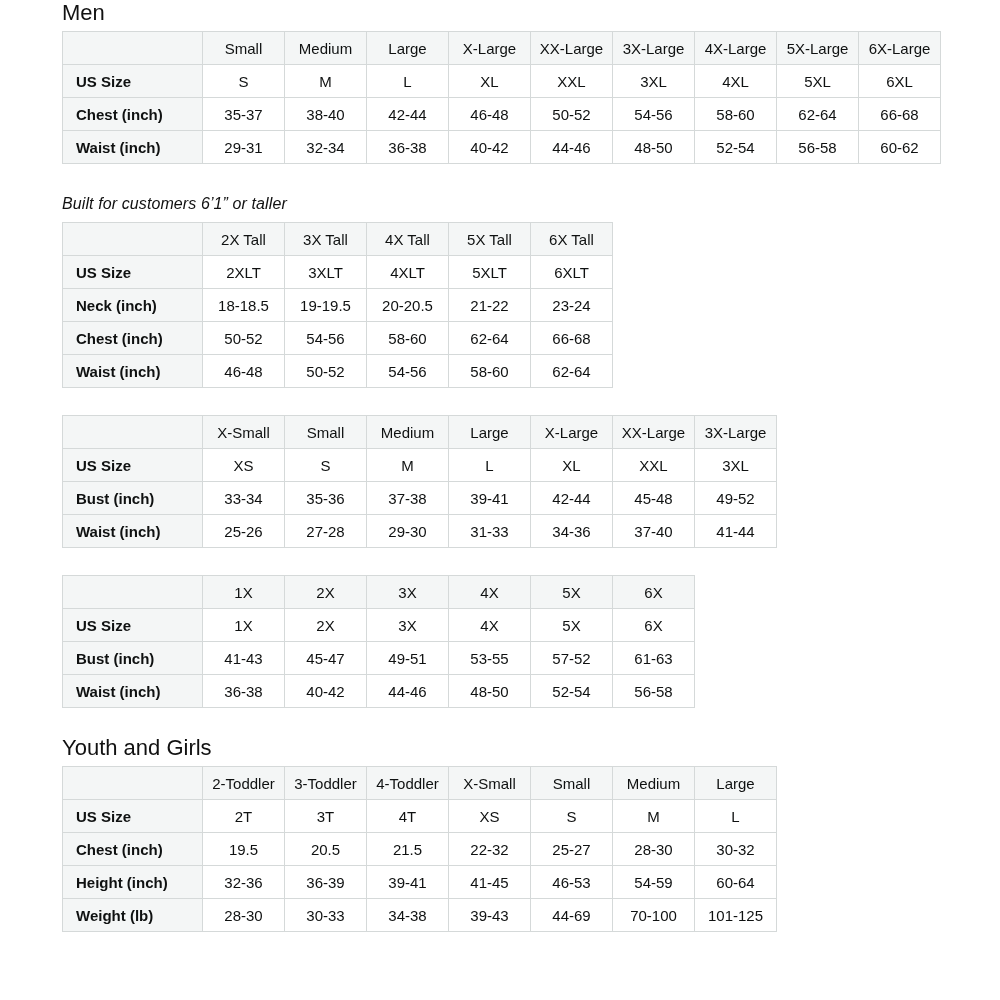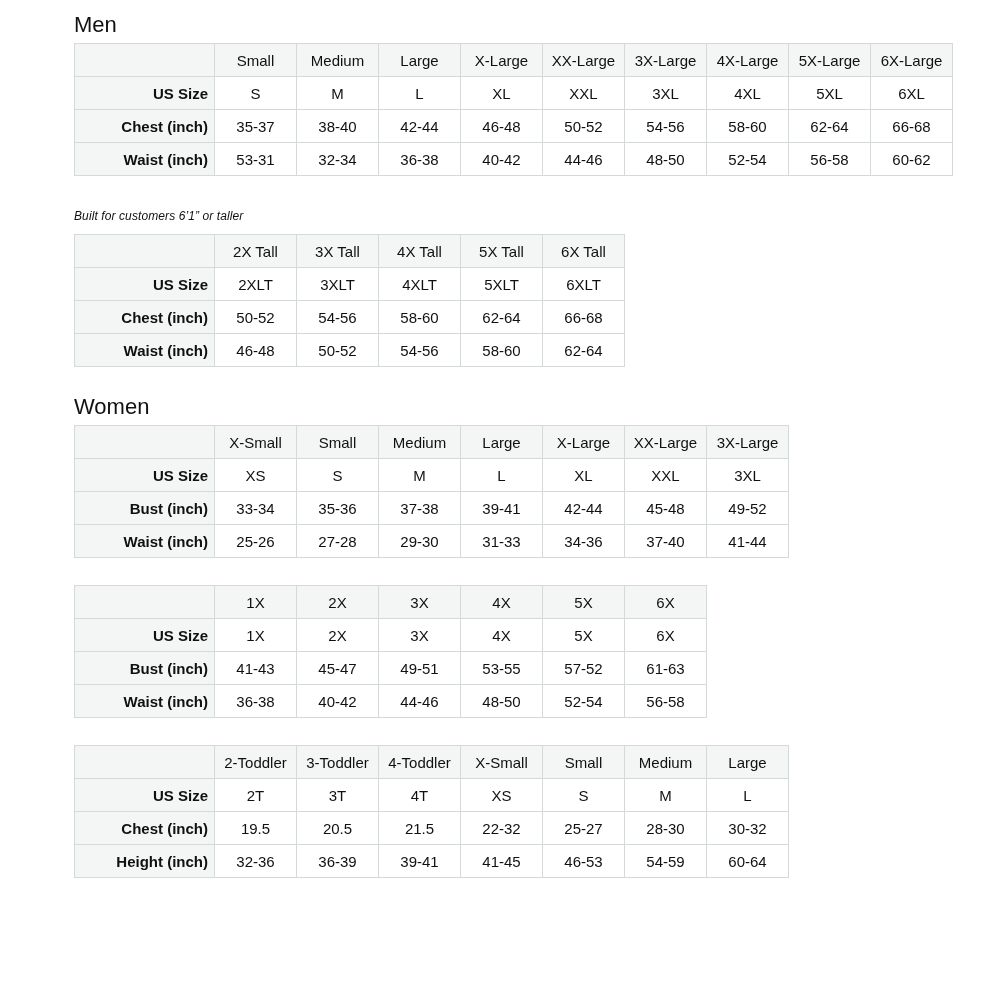--- a/index.html
+++ b/index.html
@@ -9,30 +9,30 @@
     --text:#0f1111;
   }
   html,body{margin:0;padding:0;}
   body{
     width:1000px;height:1000px;overflow:hidden;
     background:#ffffff;color:var(--text);
     font-family:"Liberation Sans", sans-serif;
     box-sizing:border-box;
     padding:0 0 0 62px;
   }
-  section{margin:12px;}
+  section{margin:0;}
   h2.section-title{
     margin:0 0 5px 0;
     font-size:22px;line-height:26px;font-weight:400;
     color:#111111;
     display:flex;align-items:baseline;gap:16px;
   }
   h2.section-title .title-text{white-space:pre;}
   h2.section-title em.subtitle{
-    font-size:12px;font-weight:400;font-style:italic;color:#111111;
+    font-size:16px;font-weight:400;font-style:italic;color:#111111;
     letter-spacing:.1px;
   }
   table.size-table{
     border-collapse:collapse;table-layout:fixed;
     margin:0 0 27px 0;
   }
   table.size-table th, table.size-table td{
     border:1px solid var(--border);
     height:32px;
     font-size:15px;
@@ -41,22 +41,22 @@
     padding:0 6px;
     background:var(--cell-bg);
     font-weight:400;
     overflow:hidden;
   }
   table.size-table th.col-header, table.size-table th.corner-cell{
     background:var(--header-bg);
   }
   table.size-table th.row-label{
     background:var(--header-bg);
-    text-align:right;
-    padding-left:27px;
+    text-align:left;
+    padding-left:13px;
     font-weight:700;
   }
 </style>
 </head>
 <body>
 
 <main id="sections-root">
     <section>
       <h2 class="section-title">
         <span class="title-text">Men</span>
@@ -108,21 +108,21 @@
             <td>42-44</td>
             <td>46-48</td>
             <td>50-52</td>
             <td>54-56</td>
             <td>58-60</td>
             <td>62-64</td>
             <td>66-68</td>
           </tr>
           <tr>
             <th class="row-label">Waist (inch)</th>
-            <td>53-31</td>
+            <td>29-31</td>
             <td>32-34</td>
             <td>36-38</td>
             <td>40-42</td>
             <td>44-46</td>
             <td>48-50</td>
             <td>52-54</td>
             <td>56-58</td>
             <td>60-62</td>
           </tr>
         </tbody>
@@ -154,42 +154,47 @@
         <tbody>
           <tr>
             <th class="row-label">US Size</th>
             <td>2XLT</td>
             <td>3XLT</td>
             <td>4XLT</td>
             <td>5XLT</td>
             <td>6XLT</td>
           </tr>
           <tr>
+            <th class="row-label">Neck (inch)</th>
+            <td>18-18.5</td>
+            <td>19-19.5</td>
+            <td>20-20.5</td>
+            <td>21-22</td>
+            <td>23-24</td>
+          </tr>
+          <tr>
             <th class="row-label">Chest (inch)</th>
             <td>50-52</td>
             <td>54-56</td>
             <td>58-60</td>
             <td>62-64</td>
             <td>66-68</td>
           </tr>
           <tr>
             <th class="row-label">Waist (inch)</th>
             <td>46-48</td>
             <td>50-52</td>
             <td>54-56</td>
             <td>58-60</td>
             <td>62-64</td>
           </tr>
         </tbody>
       </table>
     </section>
     <section>
-      <h2 class="section-title">
-        <span class="title-text">Women</span>
-      </h2>
       <table class="size-table">
         <colgroup>
           <col style="width: 140px;">
           <col style="width: 82px;">
           <col style="width: 82px;">
           <col style="width: 82px;">
           <col style="width: 82px;">
           <col style="width: 82px;">
           <col style="width: 82px;">
           <col style="width: 82px;">
@@ -287,20 +292,23 @@
             <td>40-42</td>
             <td>44-46</td>
             <td>48-50</td>
             <td>52-54</td>
             <td>56-58</td>
           </tr>
         </tbody>
       </table>
     </section>
     <section>
+      <h2 class="section-title">
+        <span class="title-text">Youth and Girls</span>
+      </h2>
       <table class="size-table">
         <colgroup>
           <col style="width: 140px;">
           <col style="width: 82px;">
           <col style="width: 82px;">
           <col style="width: 82px;">
           <col style="width: 82px;">
           <col style="width: 82px;">
           <col style="width: 82px;">
           <col style="width: 82px;">
@@ -341,16 +349,26 @@
           <tr>
             <th class="row-label">Height (inch)</th>
             <td>32-36</td>
             <td>36-39</td>
             <td>39-41</td>
             <td>41-45</td>
             <td>46-53</td>
             <td>54-59</td>
             <td>60-64</td>
           </tr>
+          <tr>
+            <th class="row-label">Weight (lb)</th>
+            <td>28-30</td>
+            <td>30-33</td>
+            <td>34-38</td>
+            <td>39-43</td>
+            <td>44-69</td>
+            <td>70-100</td>
+            <td>101-125</td>
+          </tr>
         </tbody>
       </table>
     </section>
   </main>
 
 </body></html>

